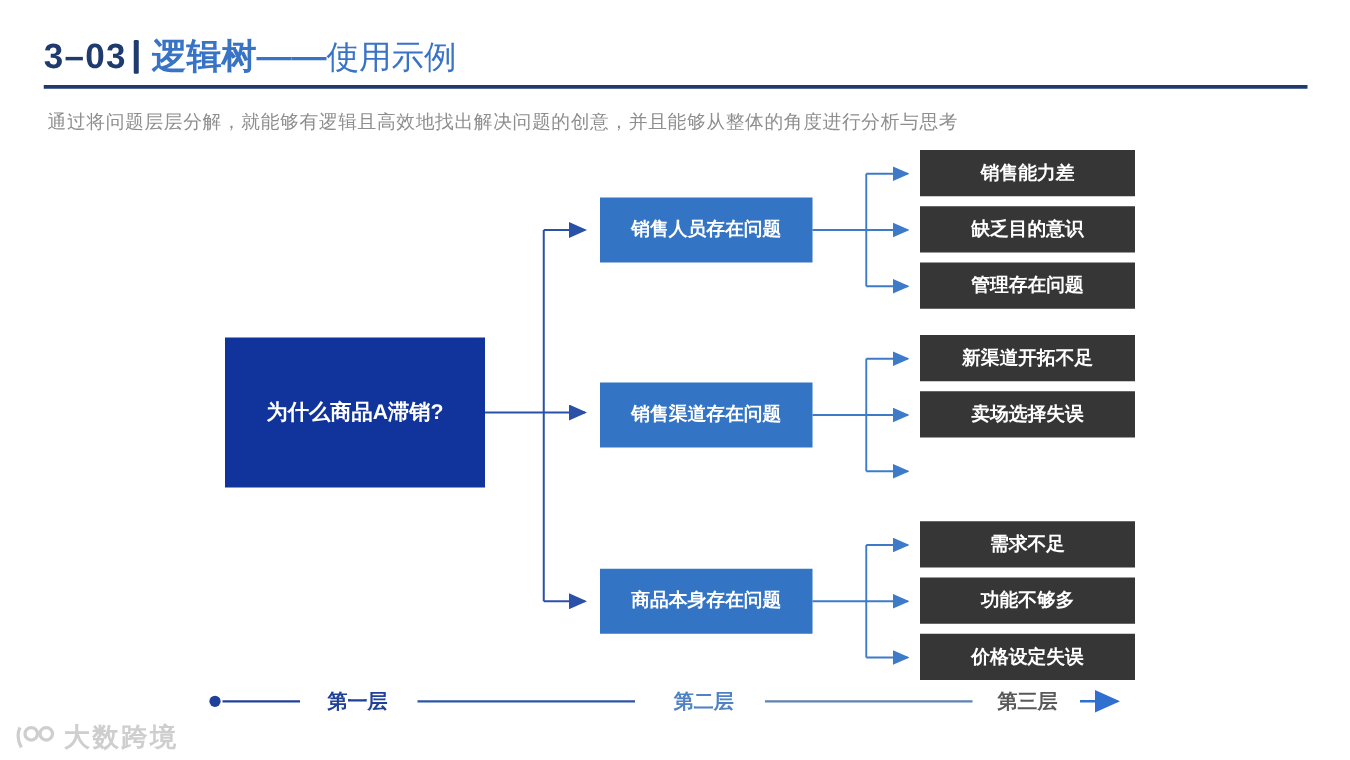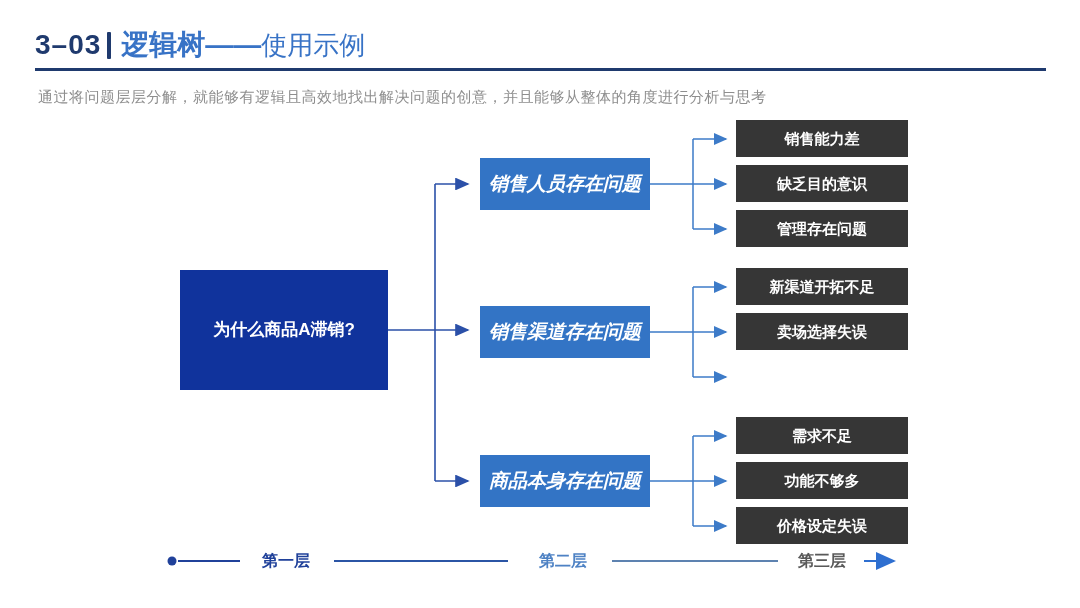--- a/index.html
+++ b/index.html
@@ -13,21 +13,21 @@
   .header .code{font-size:28px;font-weight:bold;color:#1F3A6E;letter-spacing:1px;}
   .header .bar{width:4px;height:27px;background:#1F3A6E;margin:0 10px 0 6px;border-radius:1px;}
   .header .main{font-size:28px;font-weight:bold;color:#3873C6;}
   .header .sub{font-size:26px;font-weight:500;color:#3873C6;}
   .rule{position:absolute;left:35px;top:68px;width:1011px;height:3px;background:#1F3A6E;}
   .subtitle{position:absolute;left:38px;top:88px;font-size:15px;color:#8E8E8E;letter-spacing:0.5px;}
   
   .box{position:absolute;display:flex;align-items:center;justify-content:center;
        color:#ffffff;font-weight:bold;text-align:center;line-height:1.2;}
   .root{left:180px;top:270px;width:208px;height:120px;background:#10339C;font-size:17px;}
-  .branch{left:480px;width:170px;height:52px;background:#3374C5;font-size:19px;font-style:italic;}
+  .branch{left:480px;width:170px;height:52px;background:#3374C5;font-size:15px;}
   .branch.b0{top:158px;} .branch.b1{top:306px;} .branch.b2{top:455px;}
   .leaf{left:736px;width:172px;height:37px;background:#363636;font-size:15px;}
   .leaf.l00{top:120px;} .leaf.l01{top:165px;} .leaf.l02{top:210px;}
   .leaf.l10{top:268px;} .leaf.l11{top:313px;} .leaf.l12{top:358px;}
   .leaf.l20{top:417px;} .leaf.l21{top:462px;} .leaf.l22{top:507px;}
   
   .wires{position:absolute;left:0;top:0;width:1080px;height:608px;pointer-events:none;}
   
   .legend-label{position:absolute;top:551px;width:72px;text-align:center;font-size:16px;font-weight:600;}
   .legend-label.lv1{left:250px;color:#20419A;}
@@ -112,14 +112,24 @@
   <div class="box leaf l11">卖场选择失误</div>
 
   <div class="box leaf l20">需求不足</div>
   <div class="box leaf l21">功能不够多</div>
   <div class="box leaf l22">价格设定失误</div>
 
   <span class="legend-label lv1">第一层</span>
   <span class="legend-label lv2">第二层</span>
   <span class="legend-label lv3">第三层</span>
 
+  <div class="watermark">
+    <svg width="34" height="24" viewBox="0 0 34 24">
+      <g fill="none" stroke="#C9C9C9" stroke-width="2.6">
+        <path d="M4,4 C2,8 2,14 5,20"></path>
+        <circle cx="13" cy="9" r="5"></circle>
+        <circle cx="25" cy="9" r="5"></circle>
+      </g>
+    </svg>
+    <span class="wm-text">大数跨境</span>
+  </div>
 
 </div>
 
 </body></html>

